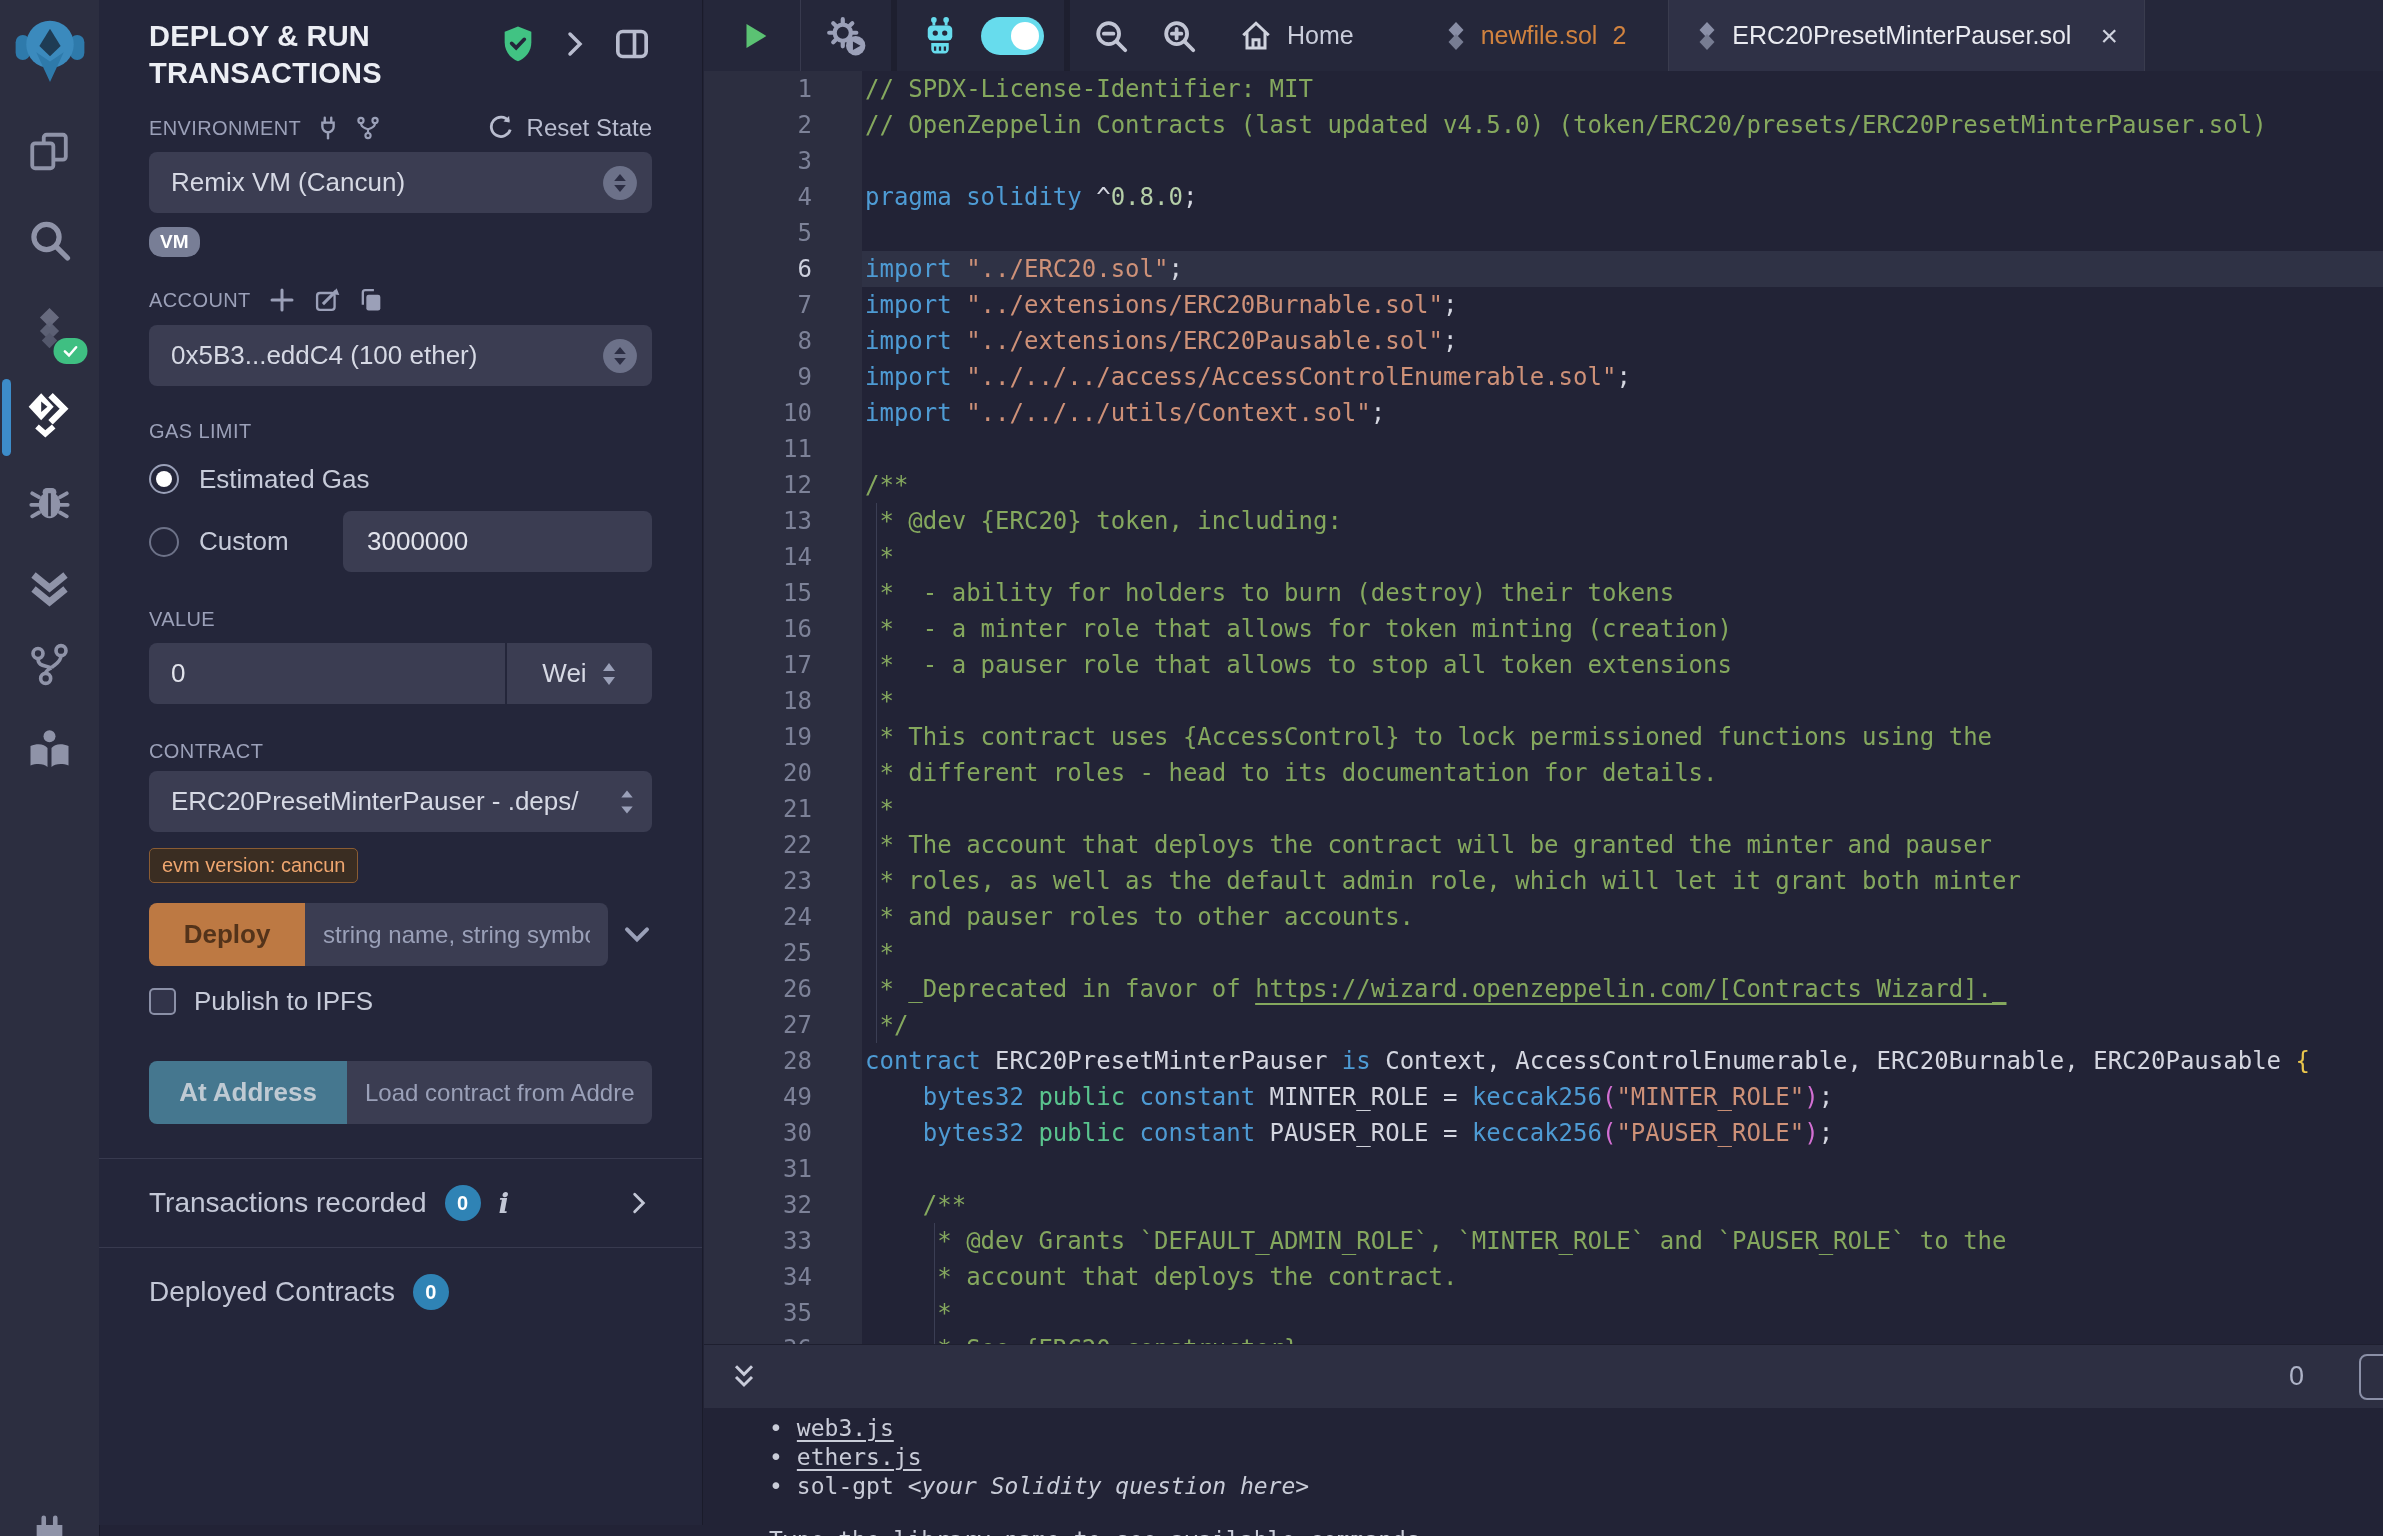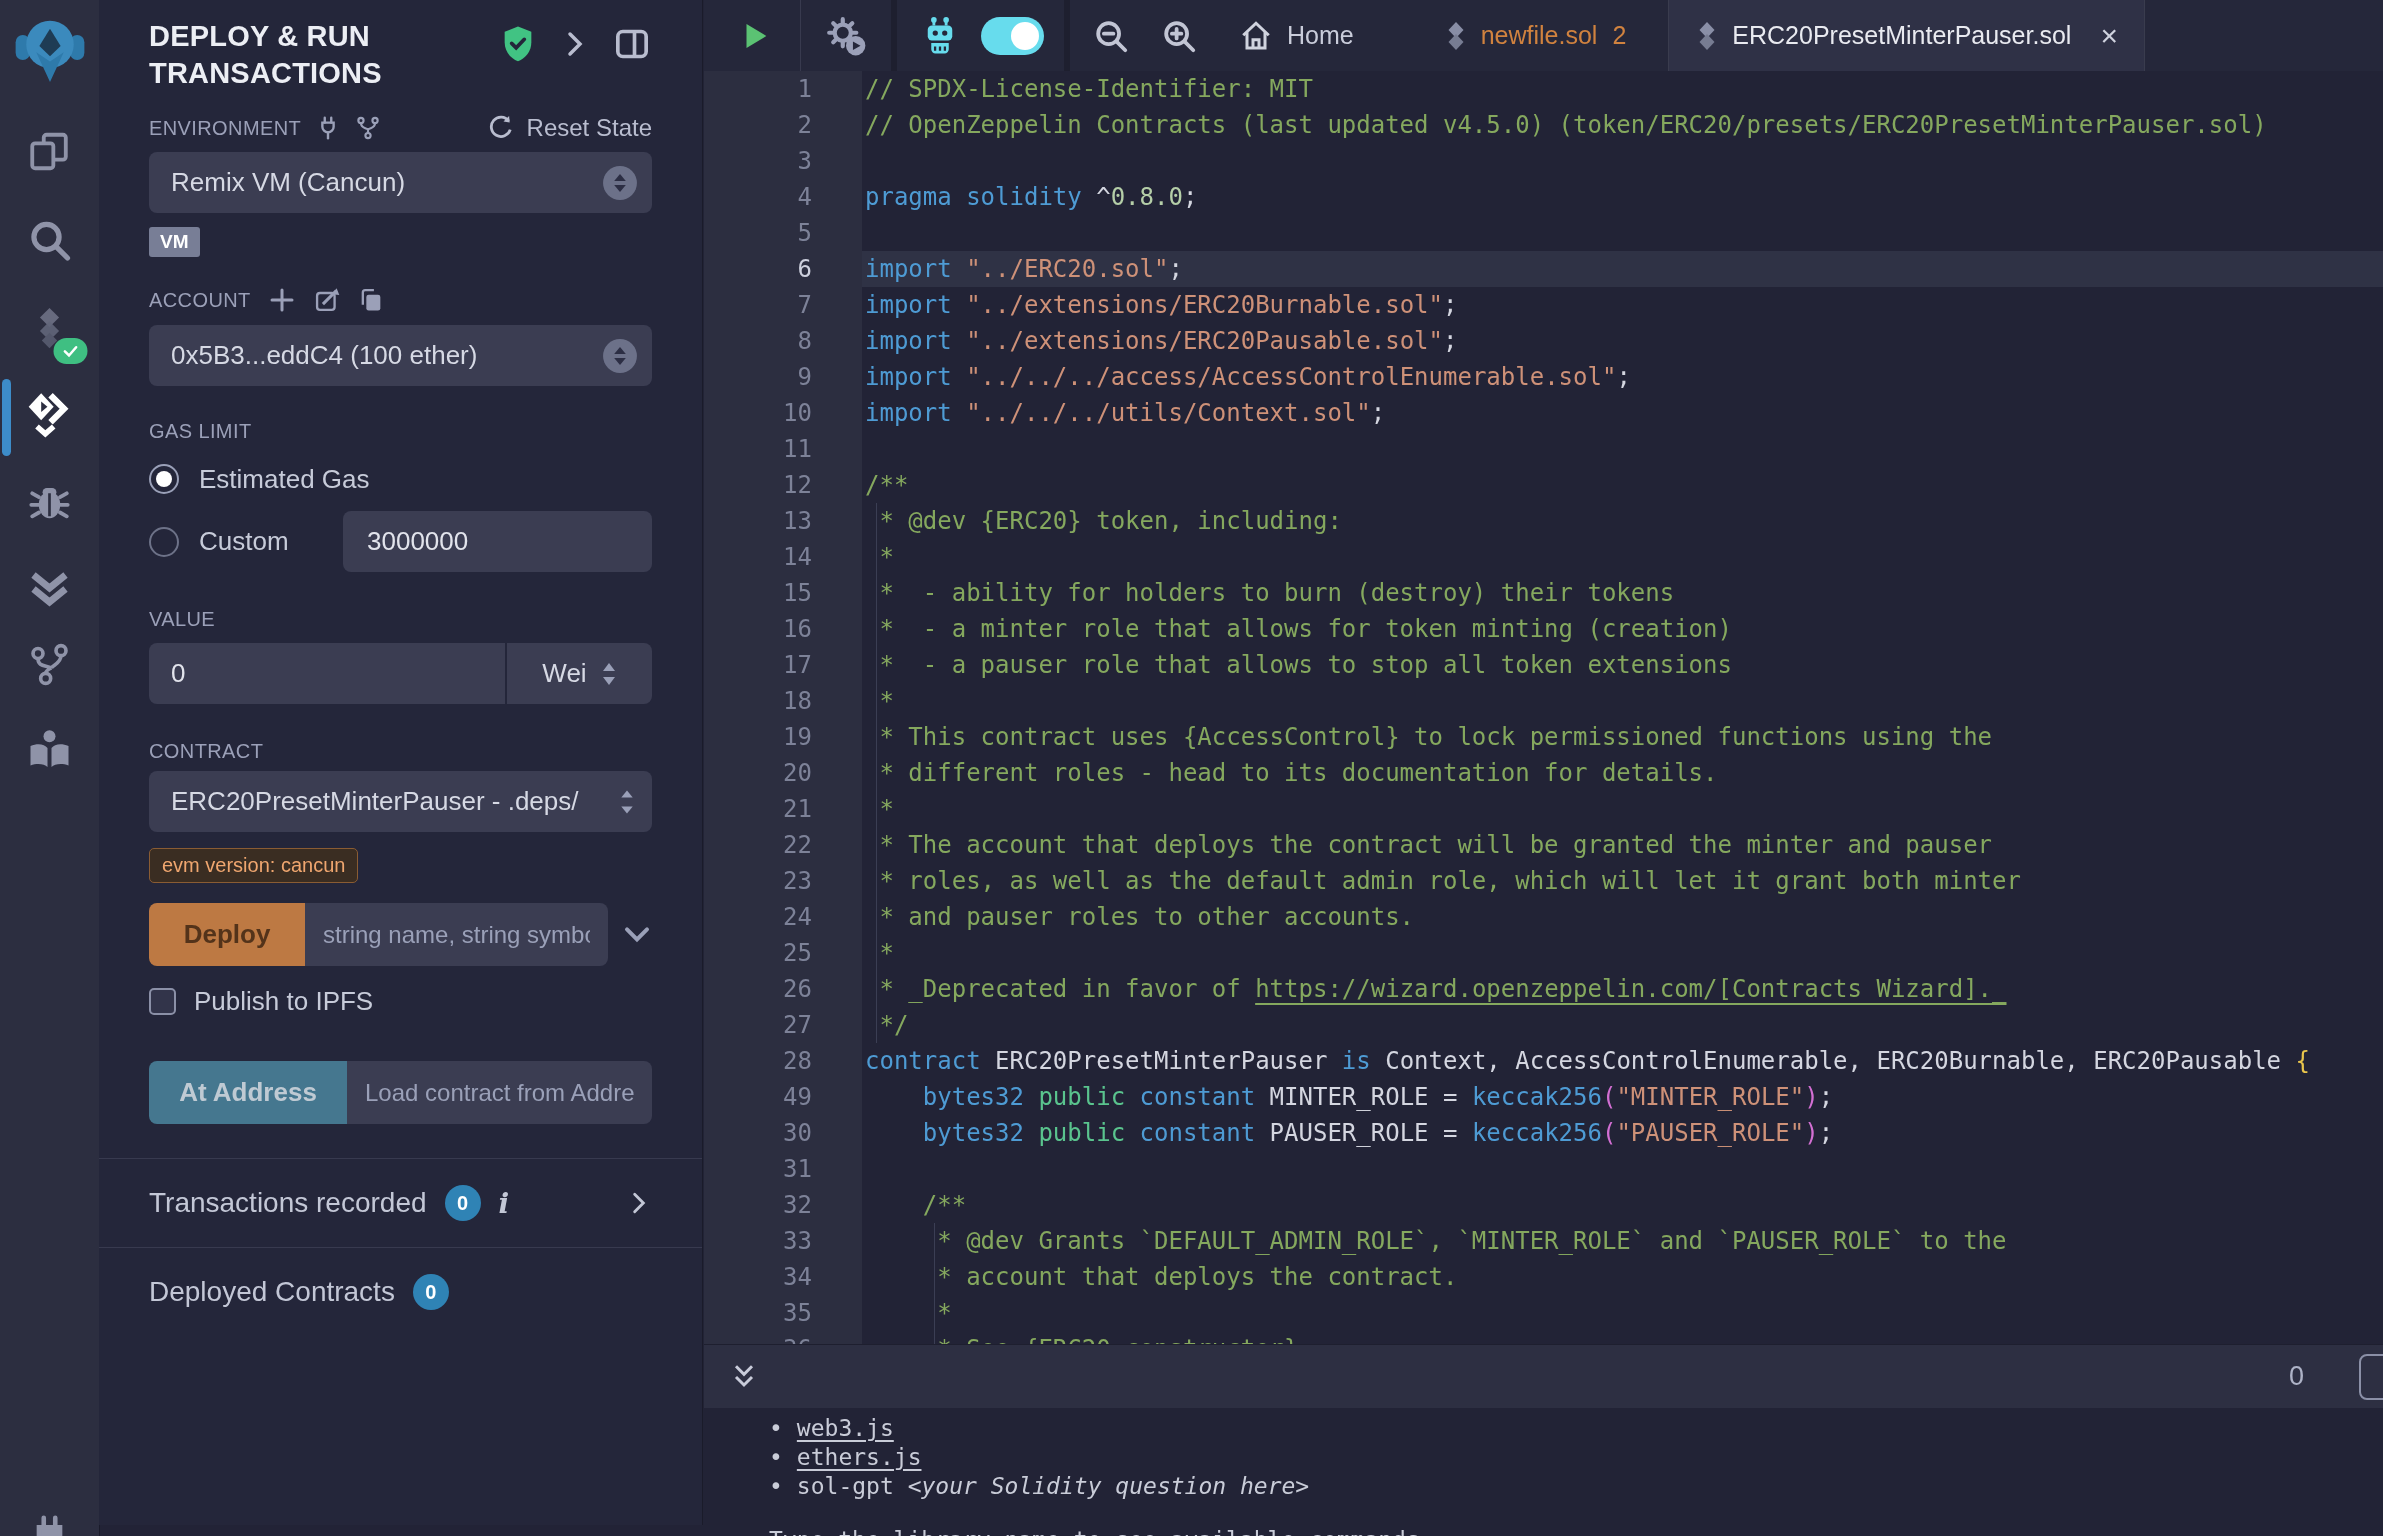--- a/index.html
+++ b/index.html
@@ -17,21 +17,21 @@
     padding:0 50px;border-right:1px solid #1a1b2a;}
   .p-header{margin-top:18px;display:flex;}
   .p-title{font-size:29px;font-weight:700;color:#eceef4;line-height:37px;width:337px;letter-spacing:0.2px;}
   .p-hicons{margin-left:auto;display:flex;gap:22px;align-items:center;height:44px;margin-top:4px;}
   .lbl{font-size:20px;color:#9ba0b8;letter-spacing:0.4px;font-weight:500;}
   .env-row{margin-top:22px;display:flex;align-items:center;gap:14px;}
   .reset{margin-left:auto;display:flex;gap:13px;align-items:center;color:#b9bdcf;font-size:24px;cursor:pointer;}
   .select{margin-top:10px;height:61px;background:#3b3d52;border-radius:8px;display:flex;align-items:center;
     padding:0 14px 0 22px;color:#d6d9e4;font-size:26px;white-space:nowrap;overflow:hidden;}
   .select .grow{flex:1;overflow:hidden;text-overflow:ellipsis;}
-  .vm-badge{margin-top:14px;display:inline-block;background:#787e96;color:#fff;font-weight:700;font-size:19px;padding:4px 11px;border-radius:3px;}
+  .vm-badge{margin-top:14px;display:inline-block;background:#787e96;color:#fff;font-weight:700;font-size:19px;padding:4px 11px;border-radius:13px;}
   .acct-row{margin-top:28px;display:flex;align-items:center;gap:16px;}
   .sec-lbl{margin-top:34px;}
   .radio-row{margin-top:16px;display:flex;align-items:center;gap:20px;height:40px;}
   .radio{width:30px;height:30px;border-radius:50%;border:2px solid #9aa0b8;box-sizing:border-box;position:relative;flex:none;}
   .radio.sel::after{content:"";position:absolute;inset:5px;border-radius:50%;background:#fff;}
   .radio.off{border-color:#6d7288;}
   .rlabel{font-size:26px;color:#c7cbd9;}
   .custom-row{margin-top:12px;display:flex;align-items:center;gap:20px;}
   .gas-input{margin-left:auto;width:309px;height:61px;background:#3b3d52;border:none;border-radius:8px;color:#e2e4ec;
     font-size:26px;padding:0 24px;box-sizing:border-box;font-family:"Liberation Sans",sans-serif;}

